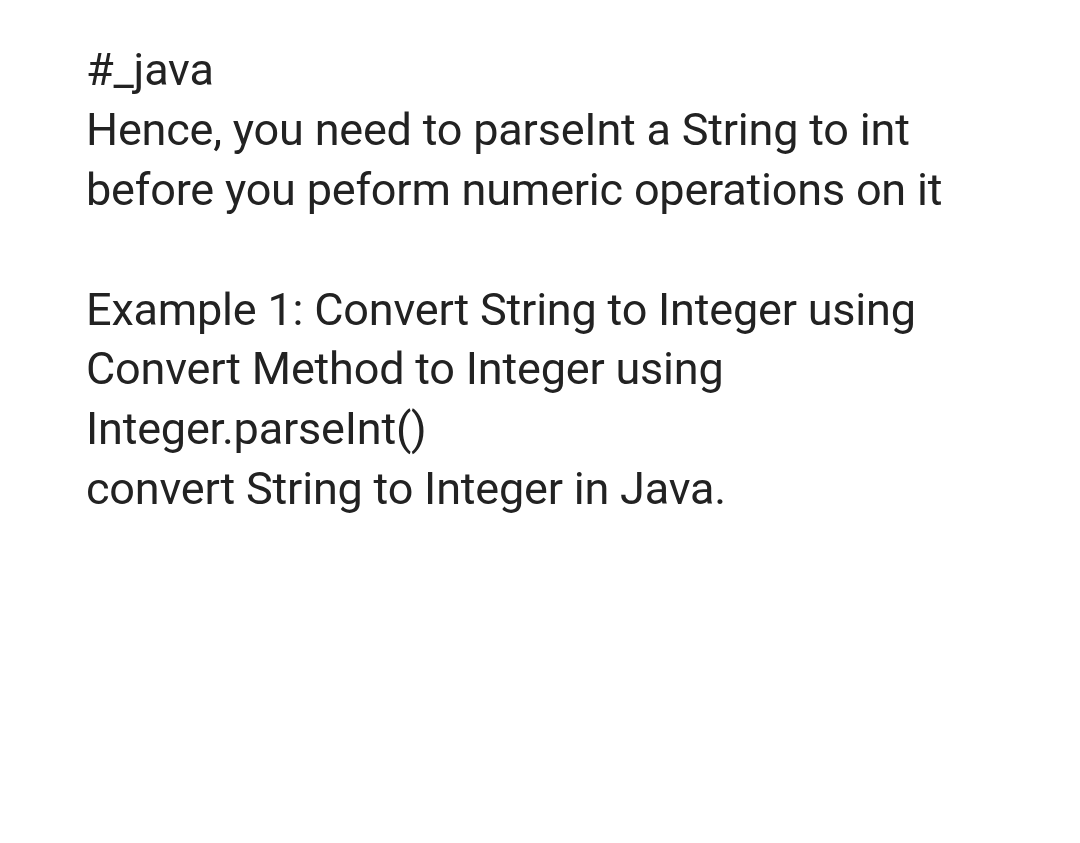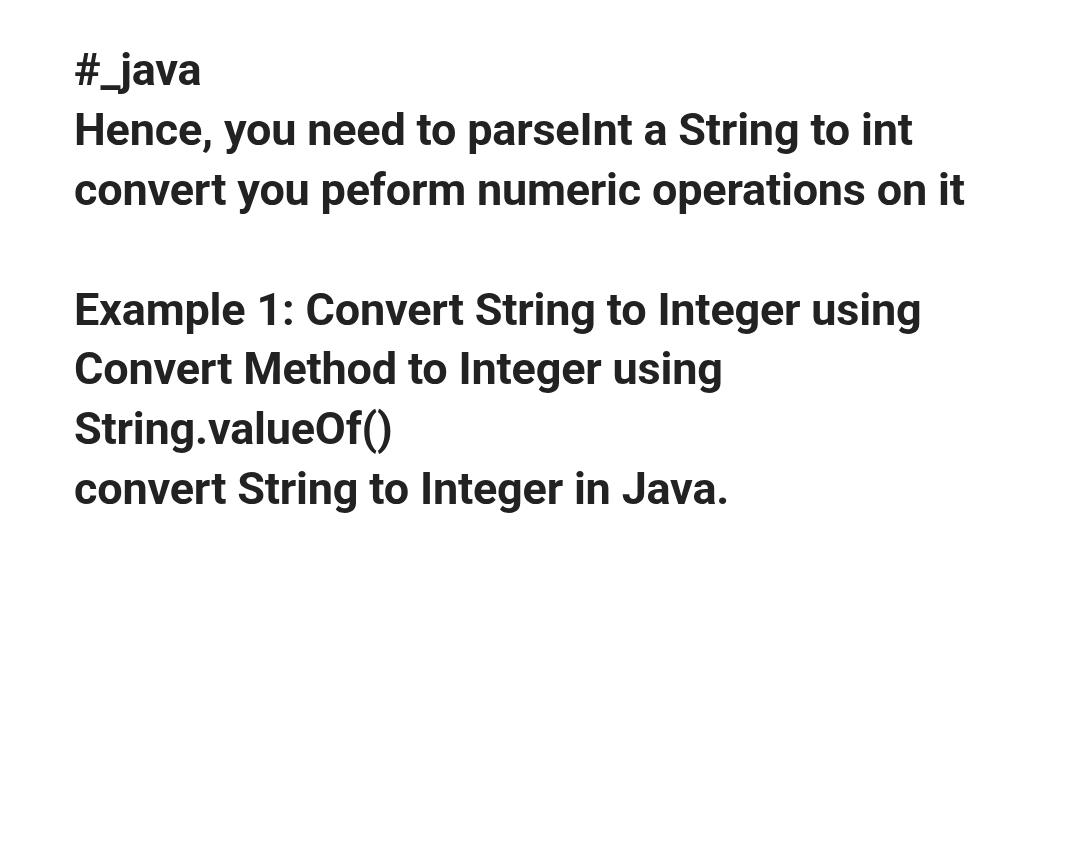--- a/index.html
+++ b/index.html
@@ -13,34 +13,35 @@
     background: #ffffff;
     font-family: -apple-system, BlinkMacSystemFont, "Segoe UI", Roboto, Helvetica, Arial, sans-serif;
     color: #222222;
     padding: 40px 74px 40px 74px;
     overflow: hidden;
   }
   .content {
     font-size: 45px;
     line-height: 1.33;
     letter-spacing: -0.2px;
-    font-weight: 700;
+    font-weight: 400;
+    margin-left: 12px;
   }
   .para {
     margin: 0;
   }
   .gap {
     height: 60px;
   }
 </style>
 </head>
 <body>
 
 <div class="content">
   <div class="para">#_java</div>
   <div class="para">Hence, you need to parseInt a String to int</div>
-  <div class="para">convert you peform numeric operations on it</div>
+  <div class="para">before you peform numeric operations on it</div>
   <div class="gap"></div>
   <div class="para">Example 1: Convert String to Integer using</div>
   <div class="para">Convert Method to Integer using</div>
-  <div class="para">String.valueOf()</div>
+  <div class="para">Integer.parseInt()</div>
   <div class="para">convert String to Integer in Java.</div>
 </div>
 
 </body></html>

